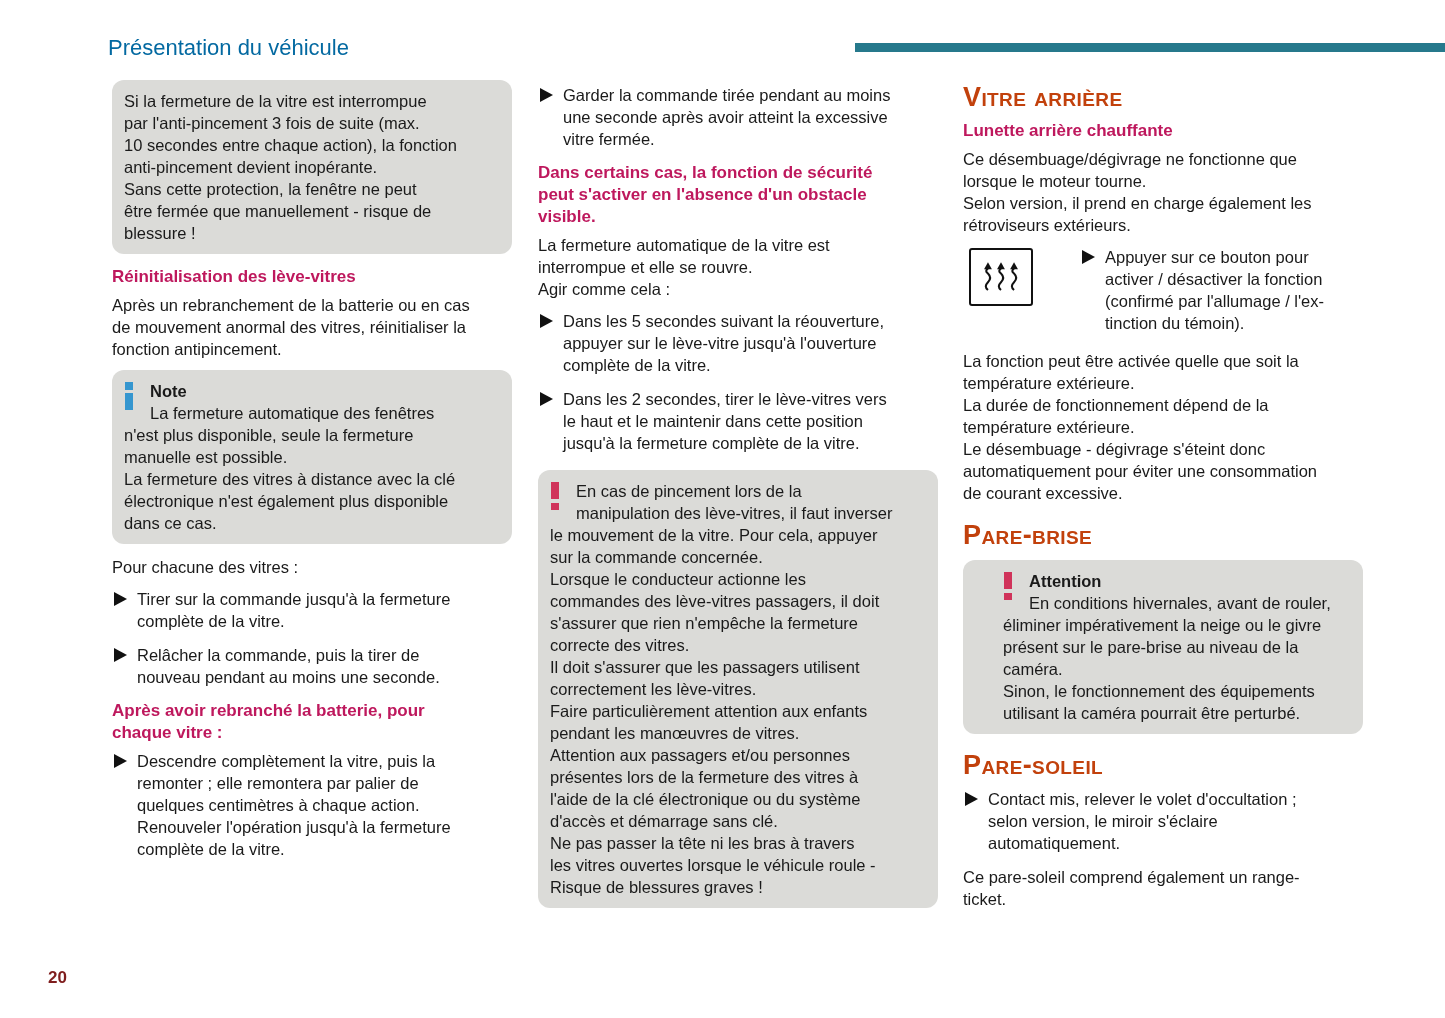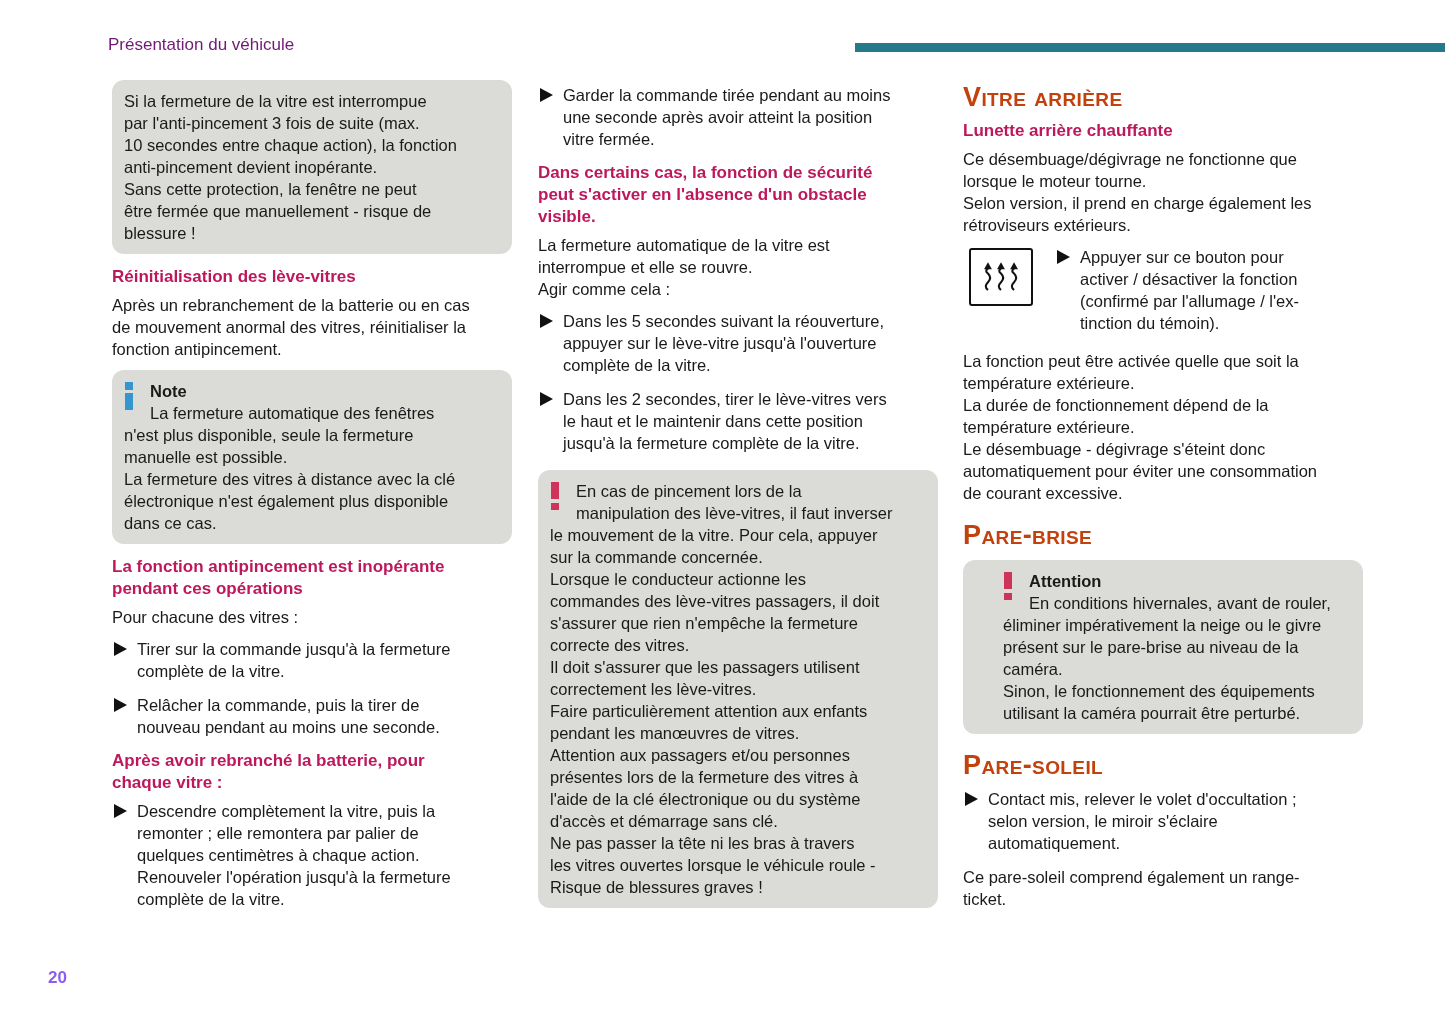--- a/index.html
+++ b/index.html
@@ -10,38 +10,38 @@
     height: 1018px;
     background: #ffffff;
     font-family: "Liberation Sans", sans-serif;
     color: #1a1a1a;
     overflow: hidden;
   }
   .page-header-title {
     position: absolute;
     left: 108px;
     top: 35px;
-    font-size: 17px;
-    color: #701a75;
+    font-size: 22px;
+    color: #0369a1;
   }
   .accent-bar {
     position: absolute;
     left: 855px;
     top: 43px;
     width: 590px;
     height: 9px;
     background: #26798c;
   }
   .page-number {
     position: absolute;
     left: 48px;
     top: 968px;
     font-size: 17px;
     font-weight: bold;
-    color: #8b5cf6;
+    color: #7f1d1d;
   }
   .col {
     position: absolute;
     top: 80px;
     width: 400px;
     font-size: 16.5px;
     line-height: 22px;
   }
   .col1 { left: 112px; }
   .col2 { left: 538px; }
@@ -88,21 +88,21 @@
   .tri {
     flex: 0 0 auto;
     width: 0; height: 0;
     border-left: 13px solid #111;
     border-top: 7px solid transparent;
     border-bottom: 7px solid transparent;
     margin: 4px 10px 0 2px;
   }
   .bullet p { margin: 0; flex: 1; white-space: pre-line; }
 
-  .btnrow { display: flex; margin: 8px 0 16px; }
+  .btnrow { display: flex; margin: 8px 0 16px; gap: 25px; }
   .rw-icon {
     flex: 0 0 auto;
     width: 64px; height: 58px;
     border: 2px solid #111;
     border-radius: 3px;
     background: #fff;
     display: flex; align-items: center; justify-content: center;
     margin: 2px 22px 0 6px;
   }
   .btnrow .bullet { margin: 0; flex: 1; }
@@ -141,22 +141,20 @@
       </span>
       <div class="boxtitle">Note</div>
       <p class="boxtext">La fermeture automatique des fenêtres
 n'est plus disponible, seule la fermeture
 manuelle est possible.
 La fermeture des vitres à distance avec la clé
 électronique n'est également plus disponible
 dans ce cas.</p>
     </div>
 
-    <h3 class="sub">La fonction antipincement est inopérante
-pendant ces opérations</h3>
     <p class="body">Pour chacune des vitres :</p>
 
     <div class="bullet">
       <span class="tri"></span>
       <p>Tirer sur la commande jusqu'à la fermeture
 complète de la vitre.</p>
     </div>
     <div class="bullet">
       <span class="tri"></span>
       <p>Relâcher la commande, puis la tirer de
@@ -175,21 +173,21 @@
 complète de la vitre.</p>
     </div>
 
   </div>
 
   <div class="col col2">
 
     <div class="bullet" style="margin-top:4px;">
       <span class="tri"></span>
       <p>Garder la commande tirée pendant au moins
-une seconde après avoir atteint la position
+une seconde après avoir atteint la excessive
 vitre fermée.</p>
     </div>
 
     <h3 class="sub">Dans certains cas, la fonction de sécurité
 peut s'activer en l'absence d'un obstacle
 visible.</h3>
     <p class="body">La fermeture automatique de la vitre est
 interrompue et elle se rouvre.
 Agir comme cela :</p>
 

